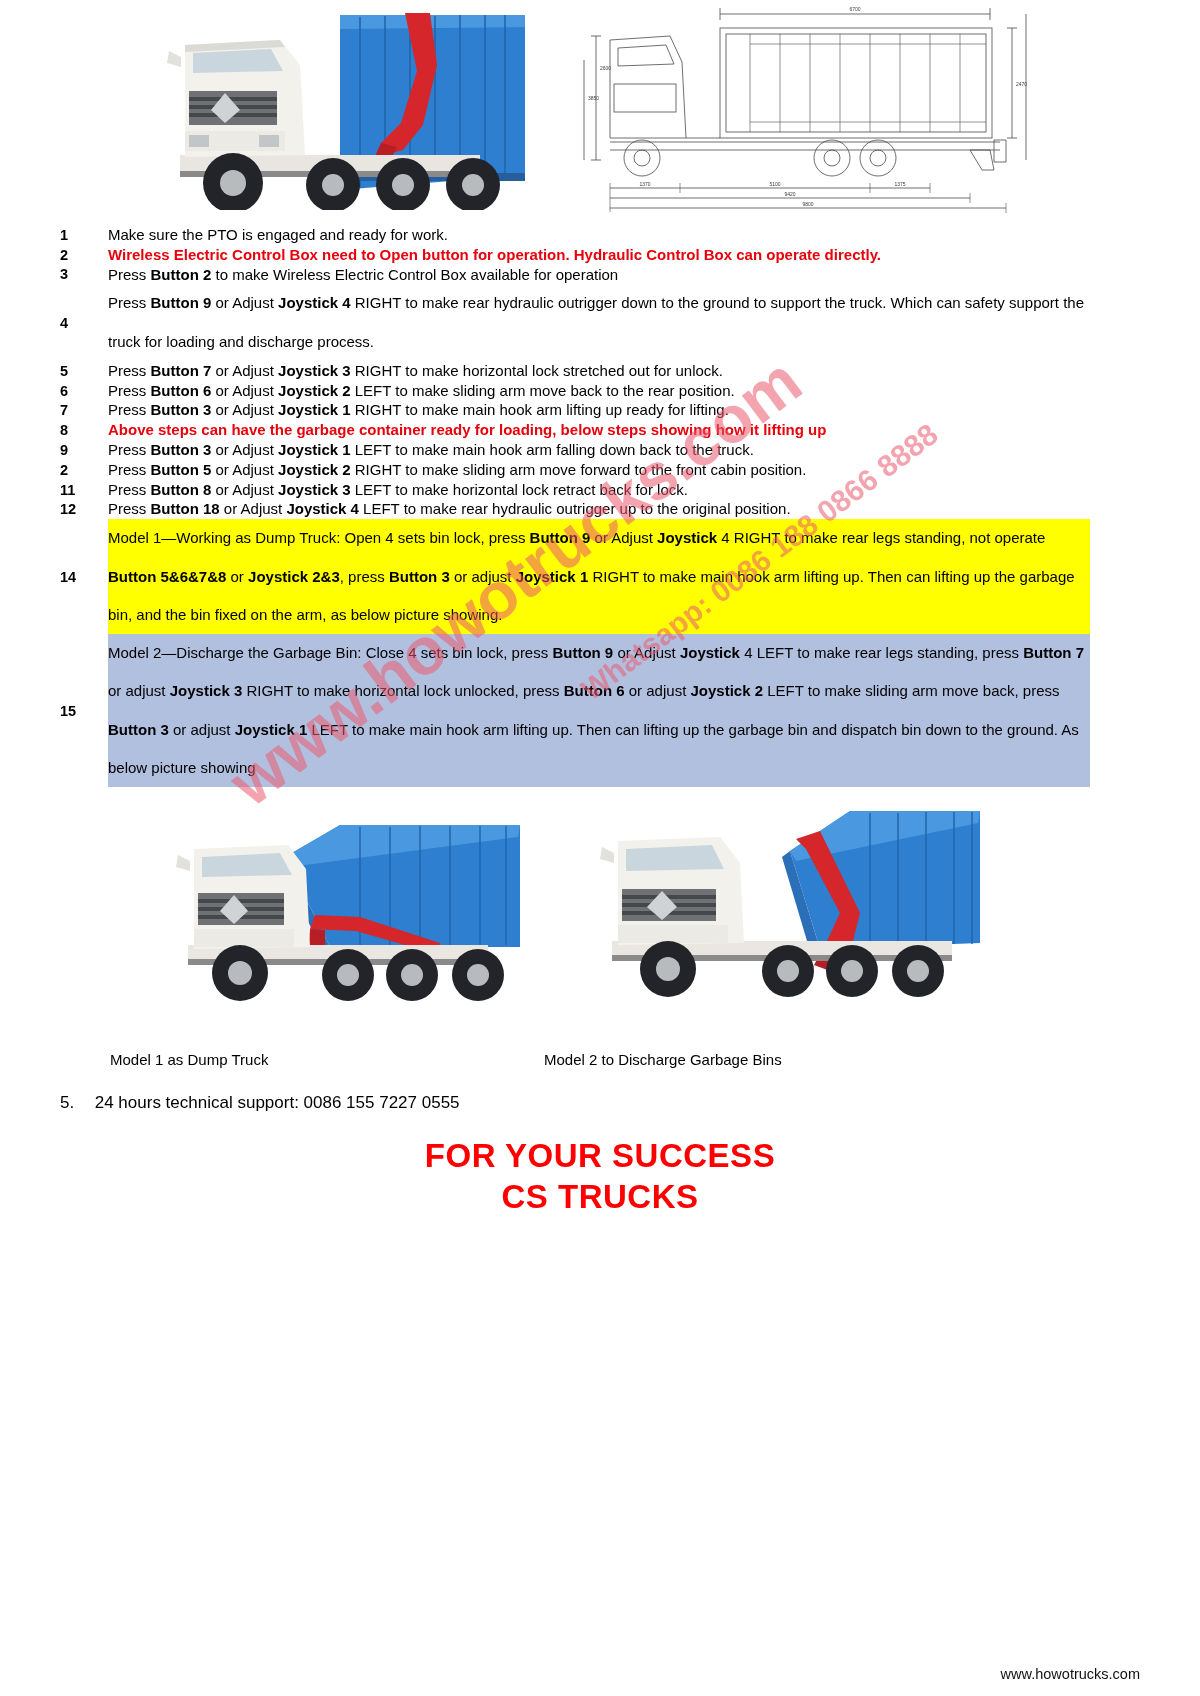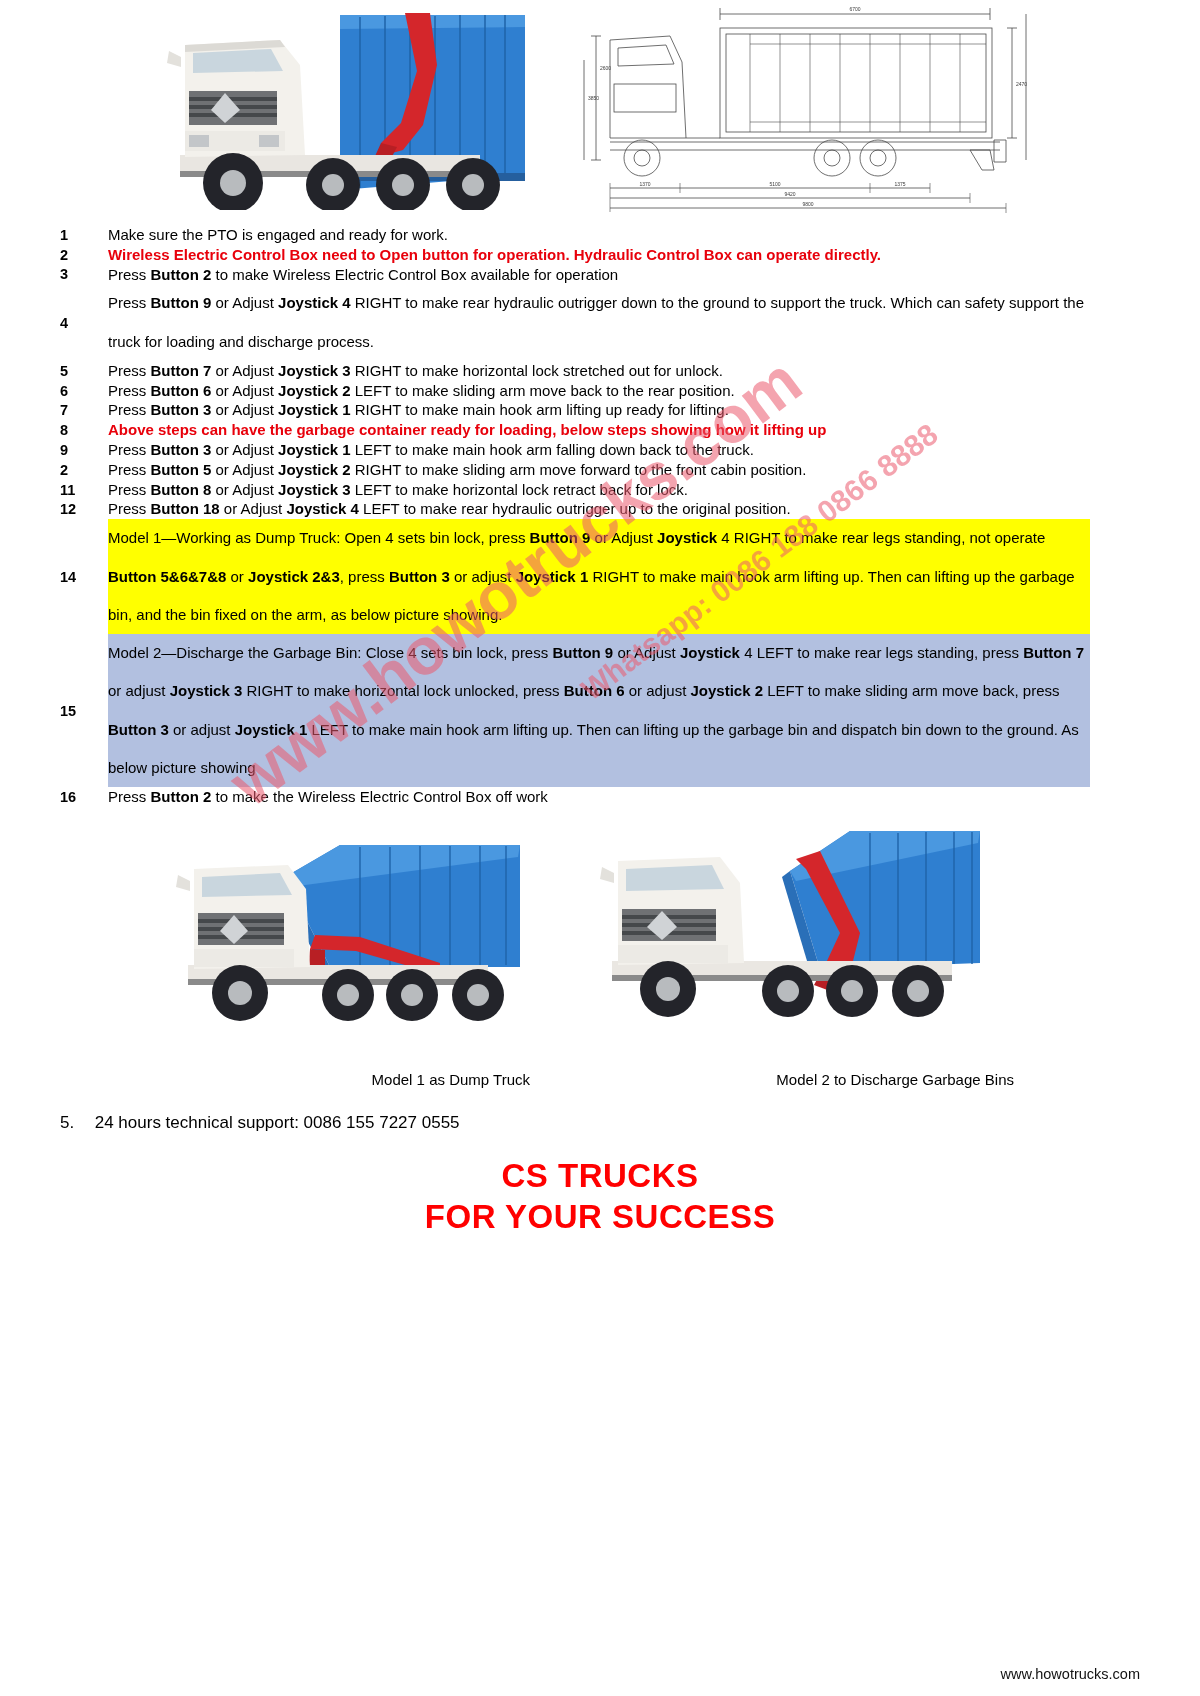--- a/index.html
+++ b/index.html
@@ -79,21 +79,21 @@
     height: 290px;
     margin-top: 6px;
   }
   .bimg { position: absolute; }
   .bimg.left  { left: 110px; top: 4px;  width: 420px; height: 250px; }
   .bimg.right { left: 520px; top: 0px;  width: 470px; height: 260px; }
   .caption {
     position: absolute;
     top: 258px;
     font-size: 15px;
-    text-align: right;
+    text-align: left;
   }
   .caption.left  { left: 110px; width: 420px; }
   .caption.right { left: 544px; width: 470px; }
 
   
   .support-line {
     margin: 10px 0 0 60px;
     font-size: 17px;
   }
   .support-line .idx { display: inline-block; width: 30px; }
@@ -336,24 +336,20 @@
       <td class="txt">Press <b>Button 18</b> or Adjust <b>Joystick 4</b> LEFT to make rear hydraulic outrigger up to the original position.</td>
     </tr>
     <tr>
       <td class="num">14</td>
       <td class="txt hl-yellow">Model 1—Working as Dump Truck: Open 4 sets bin lock, press <b>Button 9</b> or Adjust <b>Joystick</b> 4 RIGHT to make rear legs standing, not operate <b>Button 5&amp;6&amp;7&amp;8</b> or <b>Joystick 2&amp;3</b>, press <b>Button 3</b> or adjust <b>Joystick 1</b> RIGHT to make main hook arm lifting up. Then can lifting up the garbage bin, and the bin fixed on the arm, as below picture showing.</td>
     </tr>
     <tr>
       <td class="num">15</td>
       <td class="txt hl-blue">Model 2—Discharge the Garbage Bin: Close 4 sets bin lock, press <b>Button 9</b> or Adjust <b>Joystick</b> 4 LEFT to make rear legs standing, press <b>Button 7</b> or adjust <b>Joystick 3</b> RIGHT to make horizontal lock unlocked, press <b>Button 6</b> or adjust <b>Joystick 2</b> LEFT to make sliding arm move back, press <b>Button 3</b> or adjust <b>Joystick 1</b> LEFT to make main hook arm lifting up. Then can lifting up the garbage bin and dispatch bin down to the ground. As below picture showing</td>
     </tr>
-    <tr>
-      <td class="num">16</td>
-      <td class="txt">Press <b>Button 2</b> to make the Wireless Electric Control Box off work</td>
-    </tr>
   </tbody>
 </table>
 
 <div class="bottom-images">
 
   <div class="bimg left">
     <svg viewBox="0 0 420 250" width="420" height="250">
 
       <polygon points="175,60 230,28 410,28 410,150 220,150" fill="#2f7fd0"></polygon>
       <polygon points="175,60 230,28 410,28 408,40 180,70" fill="#4a98e0"></polygon>
@@ -438,22 +434,22 @@
   <div class="caption left">Model 1 as Dump Truck</div>
   <div class="caption right">Model 2 to Discharge Garbage Bins</div>
 </div>
 
 <div class="support-line">
   <span class="idx">5.</span>
   <span>24 hours technical support: 0086 155 7227 0555</span>
 </div>
 
 <div class="brand">
+  <div>FOR YOUR SUCCESS</div>
   <div>CS TRUCKS</div>
-  <div>FOR YOUR SUCCESS</div>
 </div>
 
 <div class="footer-url">www.howotrucks.com</div>
 
 <div class="watermark">
   <div class="wm-text wm1">www.howotrucks.com</div>
   <div class="wm-text wm2">Whatsapp: 0086 188 0866 8888</div>
 </div>
 
 </body></html>

